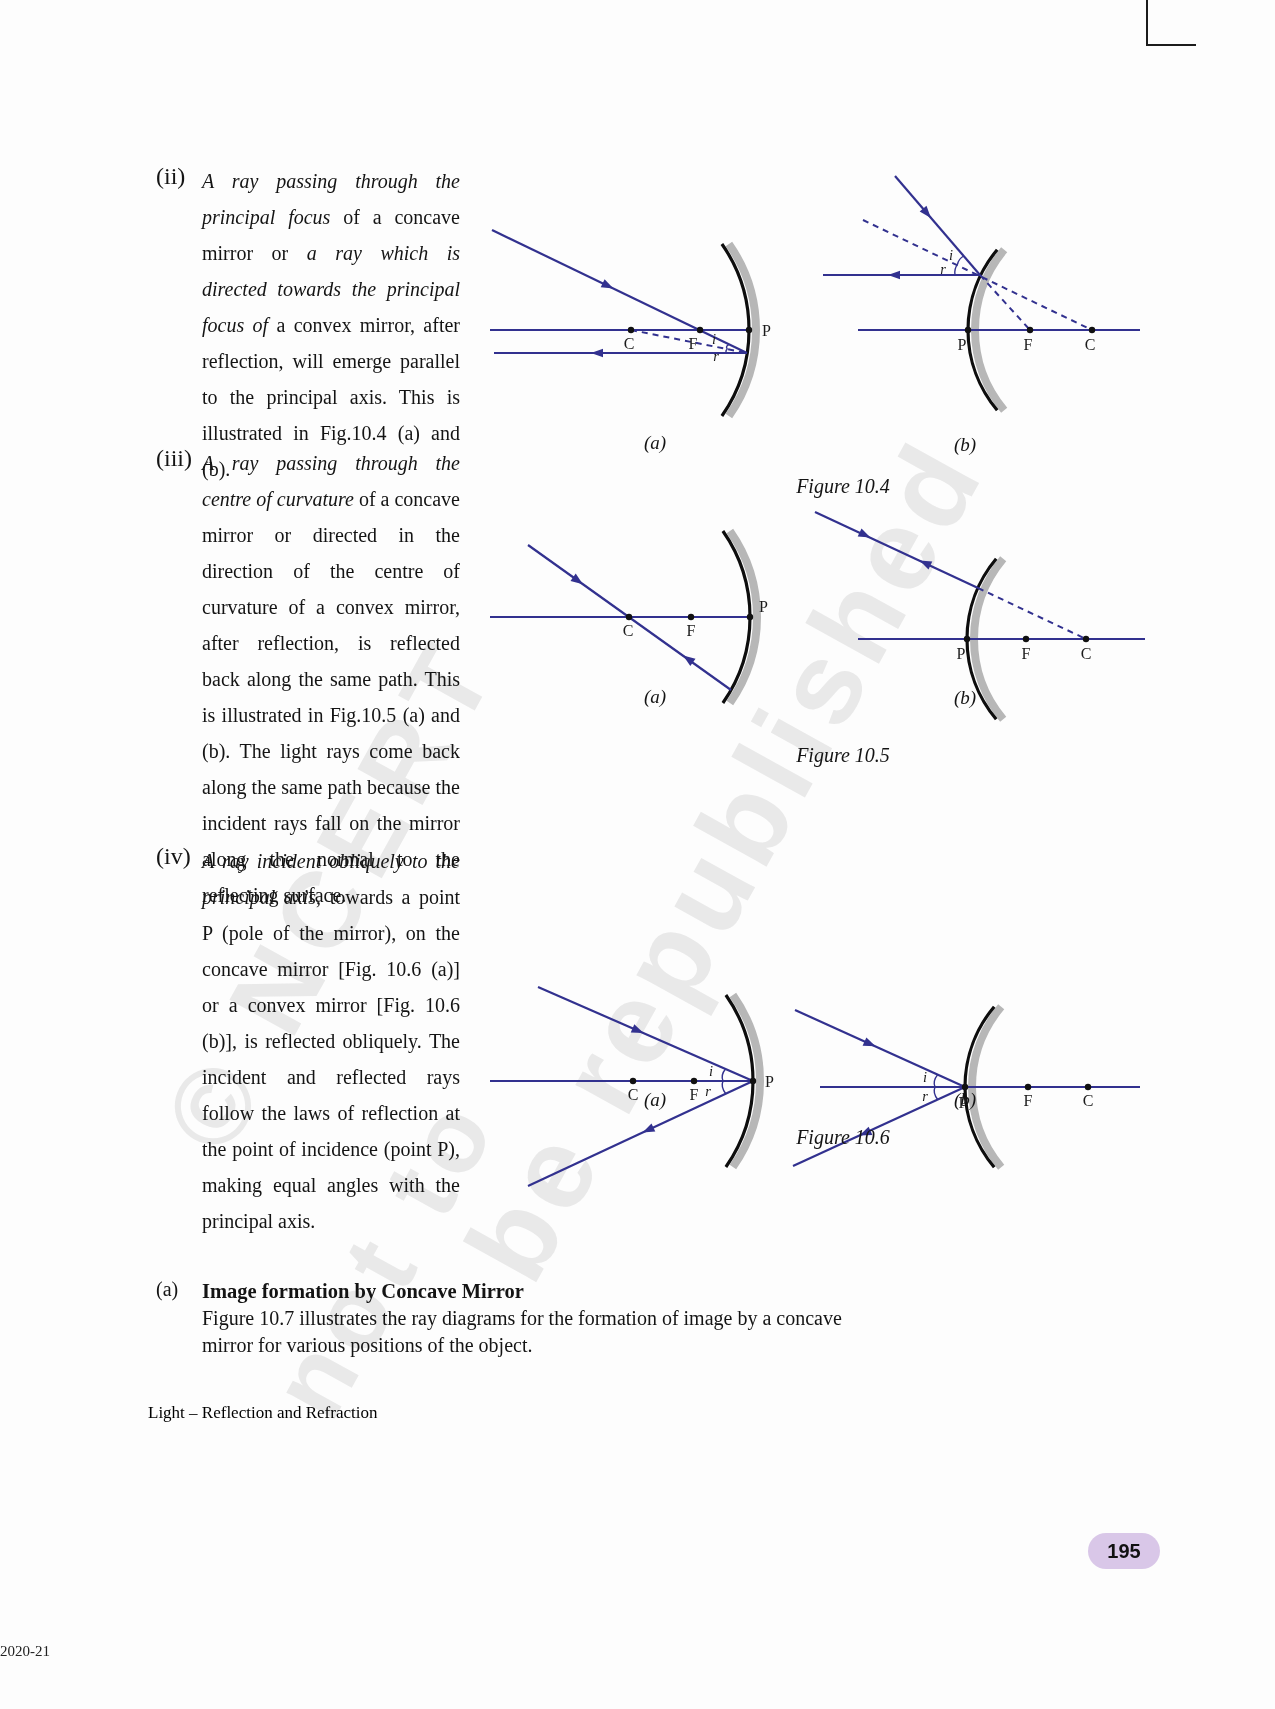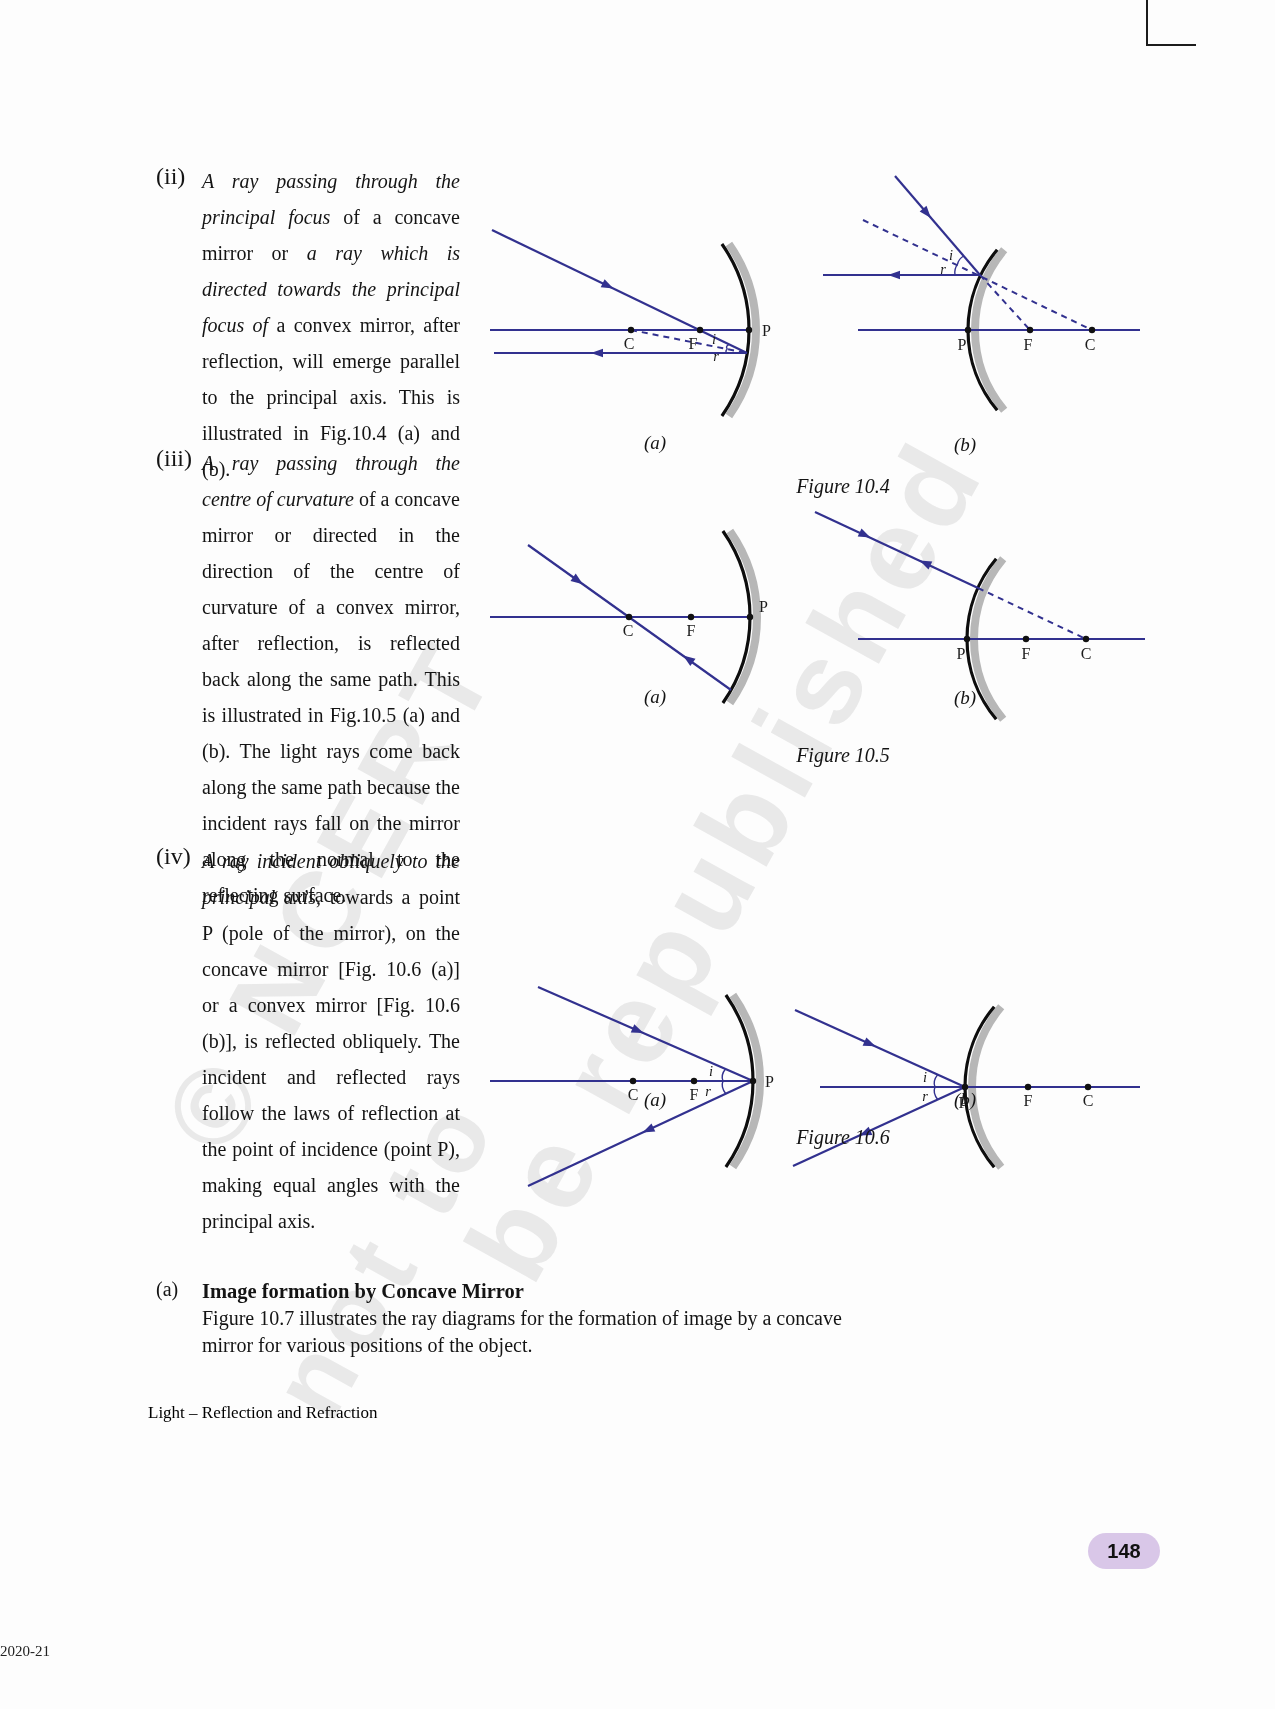--- a/index.html
+++ b/index.html
@@ -213,17 +213,17 @@
     <div class="figcaption" style="top:1126px;">Figure 10.6</div>
 
 
     <div class="section">
       <span class="marker">(a)</span>
       <div class="head">Image formation by Concave Mirror</div>
       <div class="body">Figure 10.7 illustrates the ray diagrams for the formation of image by a concave mirror for various positions of the object.</div>
     </div>
 
     <div class="footer-left">Light – Reflection and Refraction</div>
-    <div class="badge">148</div>
+    <div class="badge">195</div>
     <div class="footer-date">2020-21</div>
 
   </div>
 </div>
 
 </body></html>

